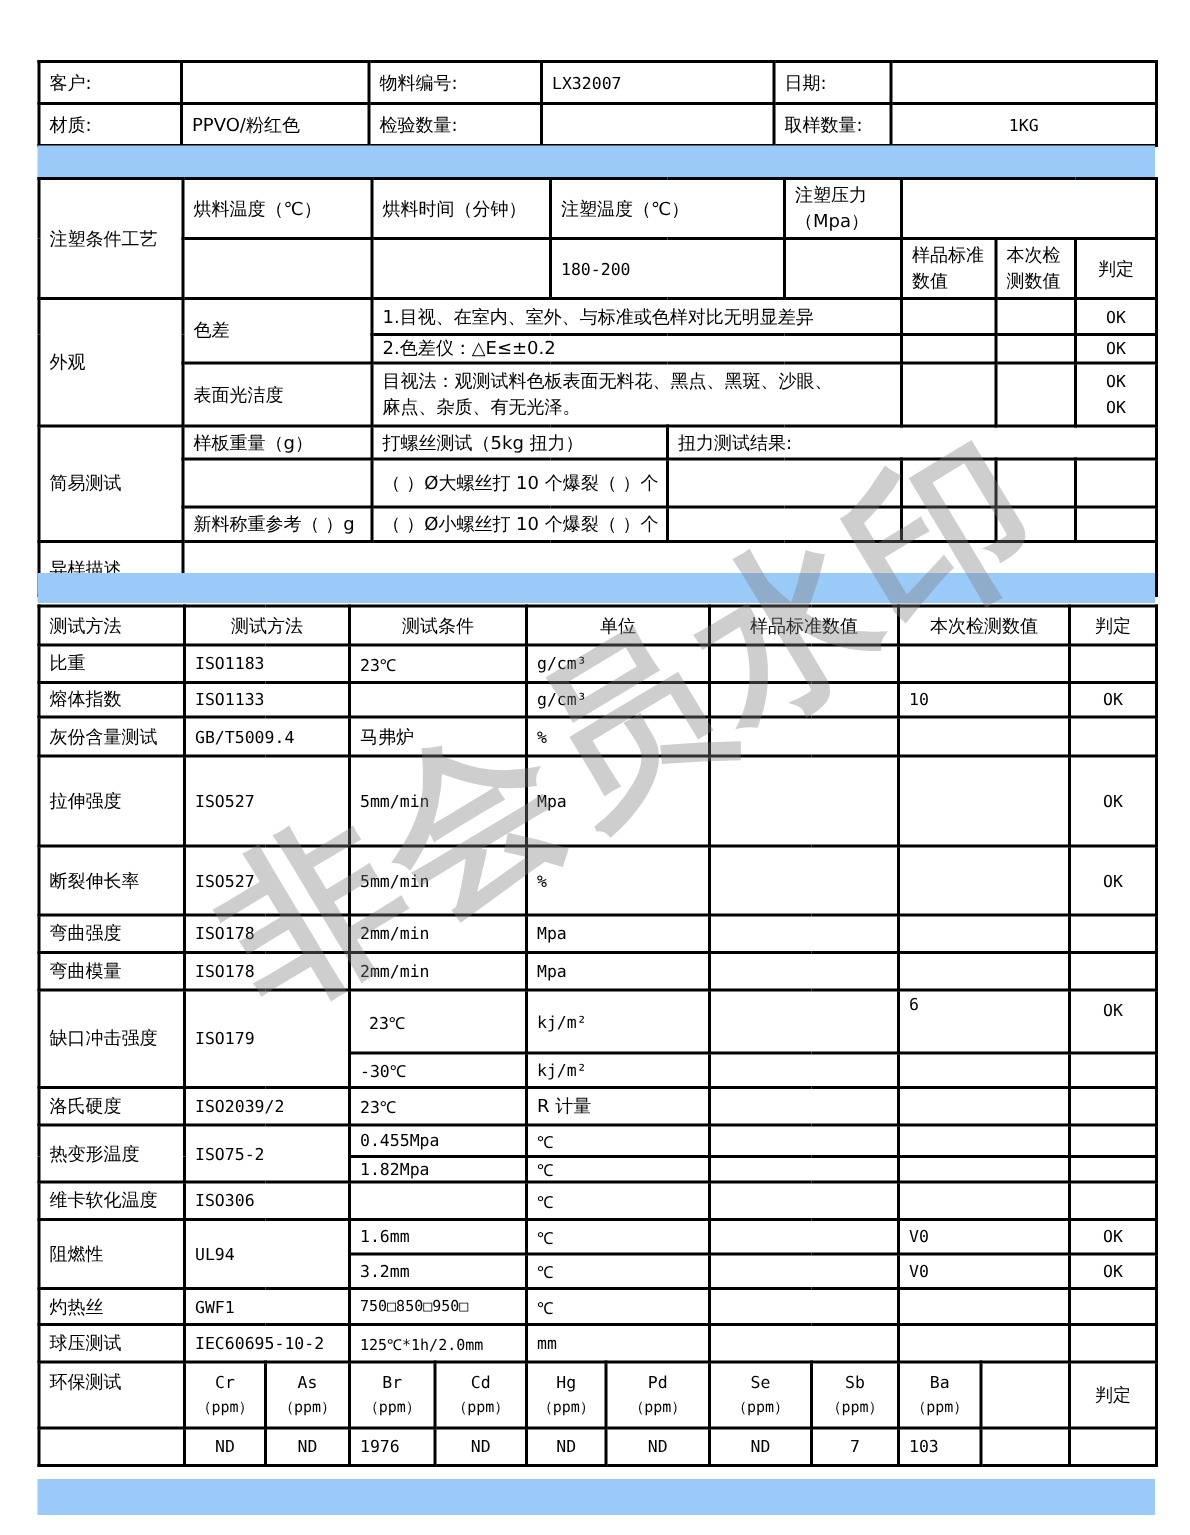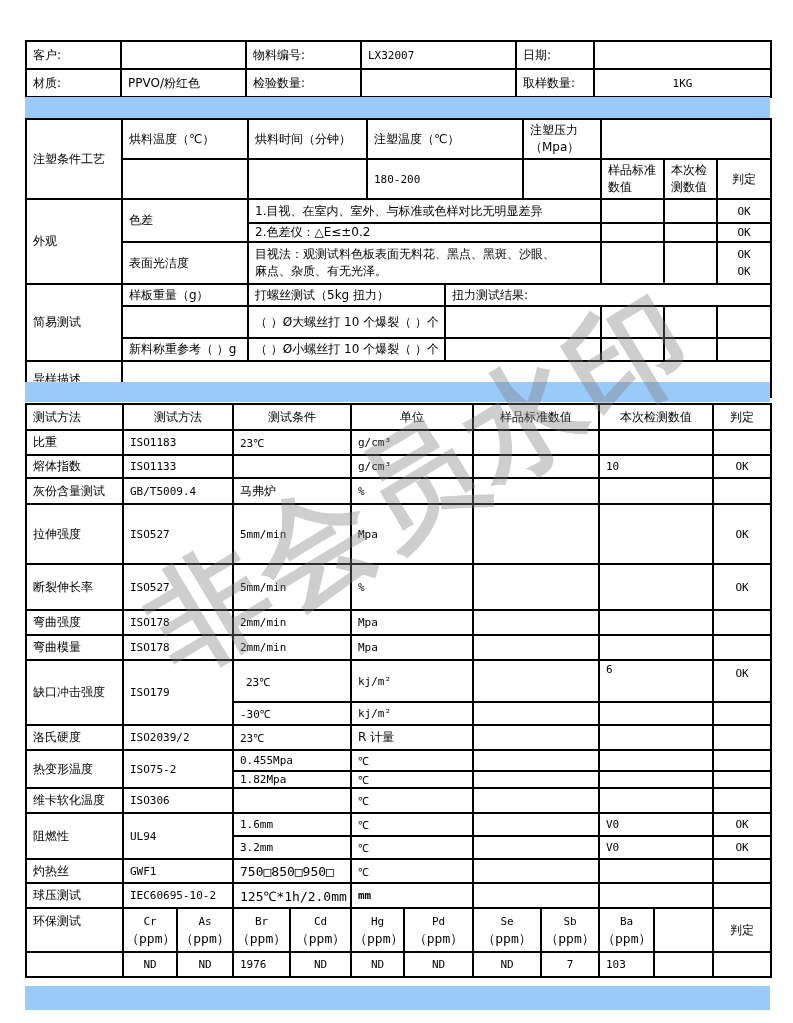--- a/index.html
+++ b/index.html
@@ -5,21 +5,21 @@
   html,body { margin:0; padding:0; background:#ffffff; }
   .page { position:relative; width:793px; height:1023px; background:#ffffff;
           font-family:"DejaVu Sans", sans-serif; color:#000; overflow:hidden; }
   .title { position:absolute; top:5px; left:0; width:100%; text-align:center;
            font-size:21px; font-weight:bold; letter-spacing:2px; margin:0; }
   table { border-collapse:collapse; table-layout:fixed; position:absolute; left:25px; width:745px; }
   td { border:2px solid #000; font-size:12px; padding:0 6px; overflow:hidden;
        white-space:nowrap; vertical-align:middle; }
   .c { text-align:center; padding:0 2px; }
   .lat { font-family:"DejaVu Sans Mono", monospace; font-size:11px; }
-  .sm  { font-size:13px; }
+  .sm  { font-size:10px; }
   .two span { display:block; line-height:17px; }
   .t1 { top:40px; }
   .t2 { top:118px; }
   .t3 { top:403px; }
   .t1 td { height:26px; }
   .band { position:absolute; left:25px; width:745px; z-index:1; }
   .band1 { top:97px;  height:21px; }
   .band2 { top:382px; height:20px; }
   .band3 { top:986px; height:24px; }
   .watermark { position:absolute; left:128px; top:588px; font-size:118px; line-height:1;
@@ -321,21 +321,21 @@
       <td colspan="2" class="lat sm">750□850□950□</td>
       <td colspan="2" class="lat">℃</td>
       <td colspan="2"></td>
       <td colspan="2"></td>
       <td class="c"></td>
     </tr>
     <tr style="height:25px">
       <td>球压测试</td>
       <td colspan="2" class="lat">IEC60695-10-2</td>
       <td colspan="2" class="lat sm">125℃*1h/2.0mm</td>
-      <td colspan="2" class="lat" style="font-weight:bold">mm</td>
+      <td colspan="2" class="lat" style="font-weight:normal">mm</td>
       <td colspan="2"></td>
       <td colspan="2"></td>
       <td class="c"></td>
     </tr>
     <tr style="height:44px">
       <td style="vertical-align:top; padding-top:4px">环保测试</td>
       <td class="two lat c">
         <span>Cr</span>
         <span class="sm">（ppm）</span>
       </td>

